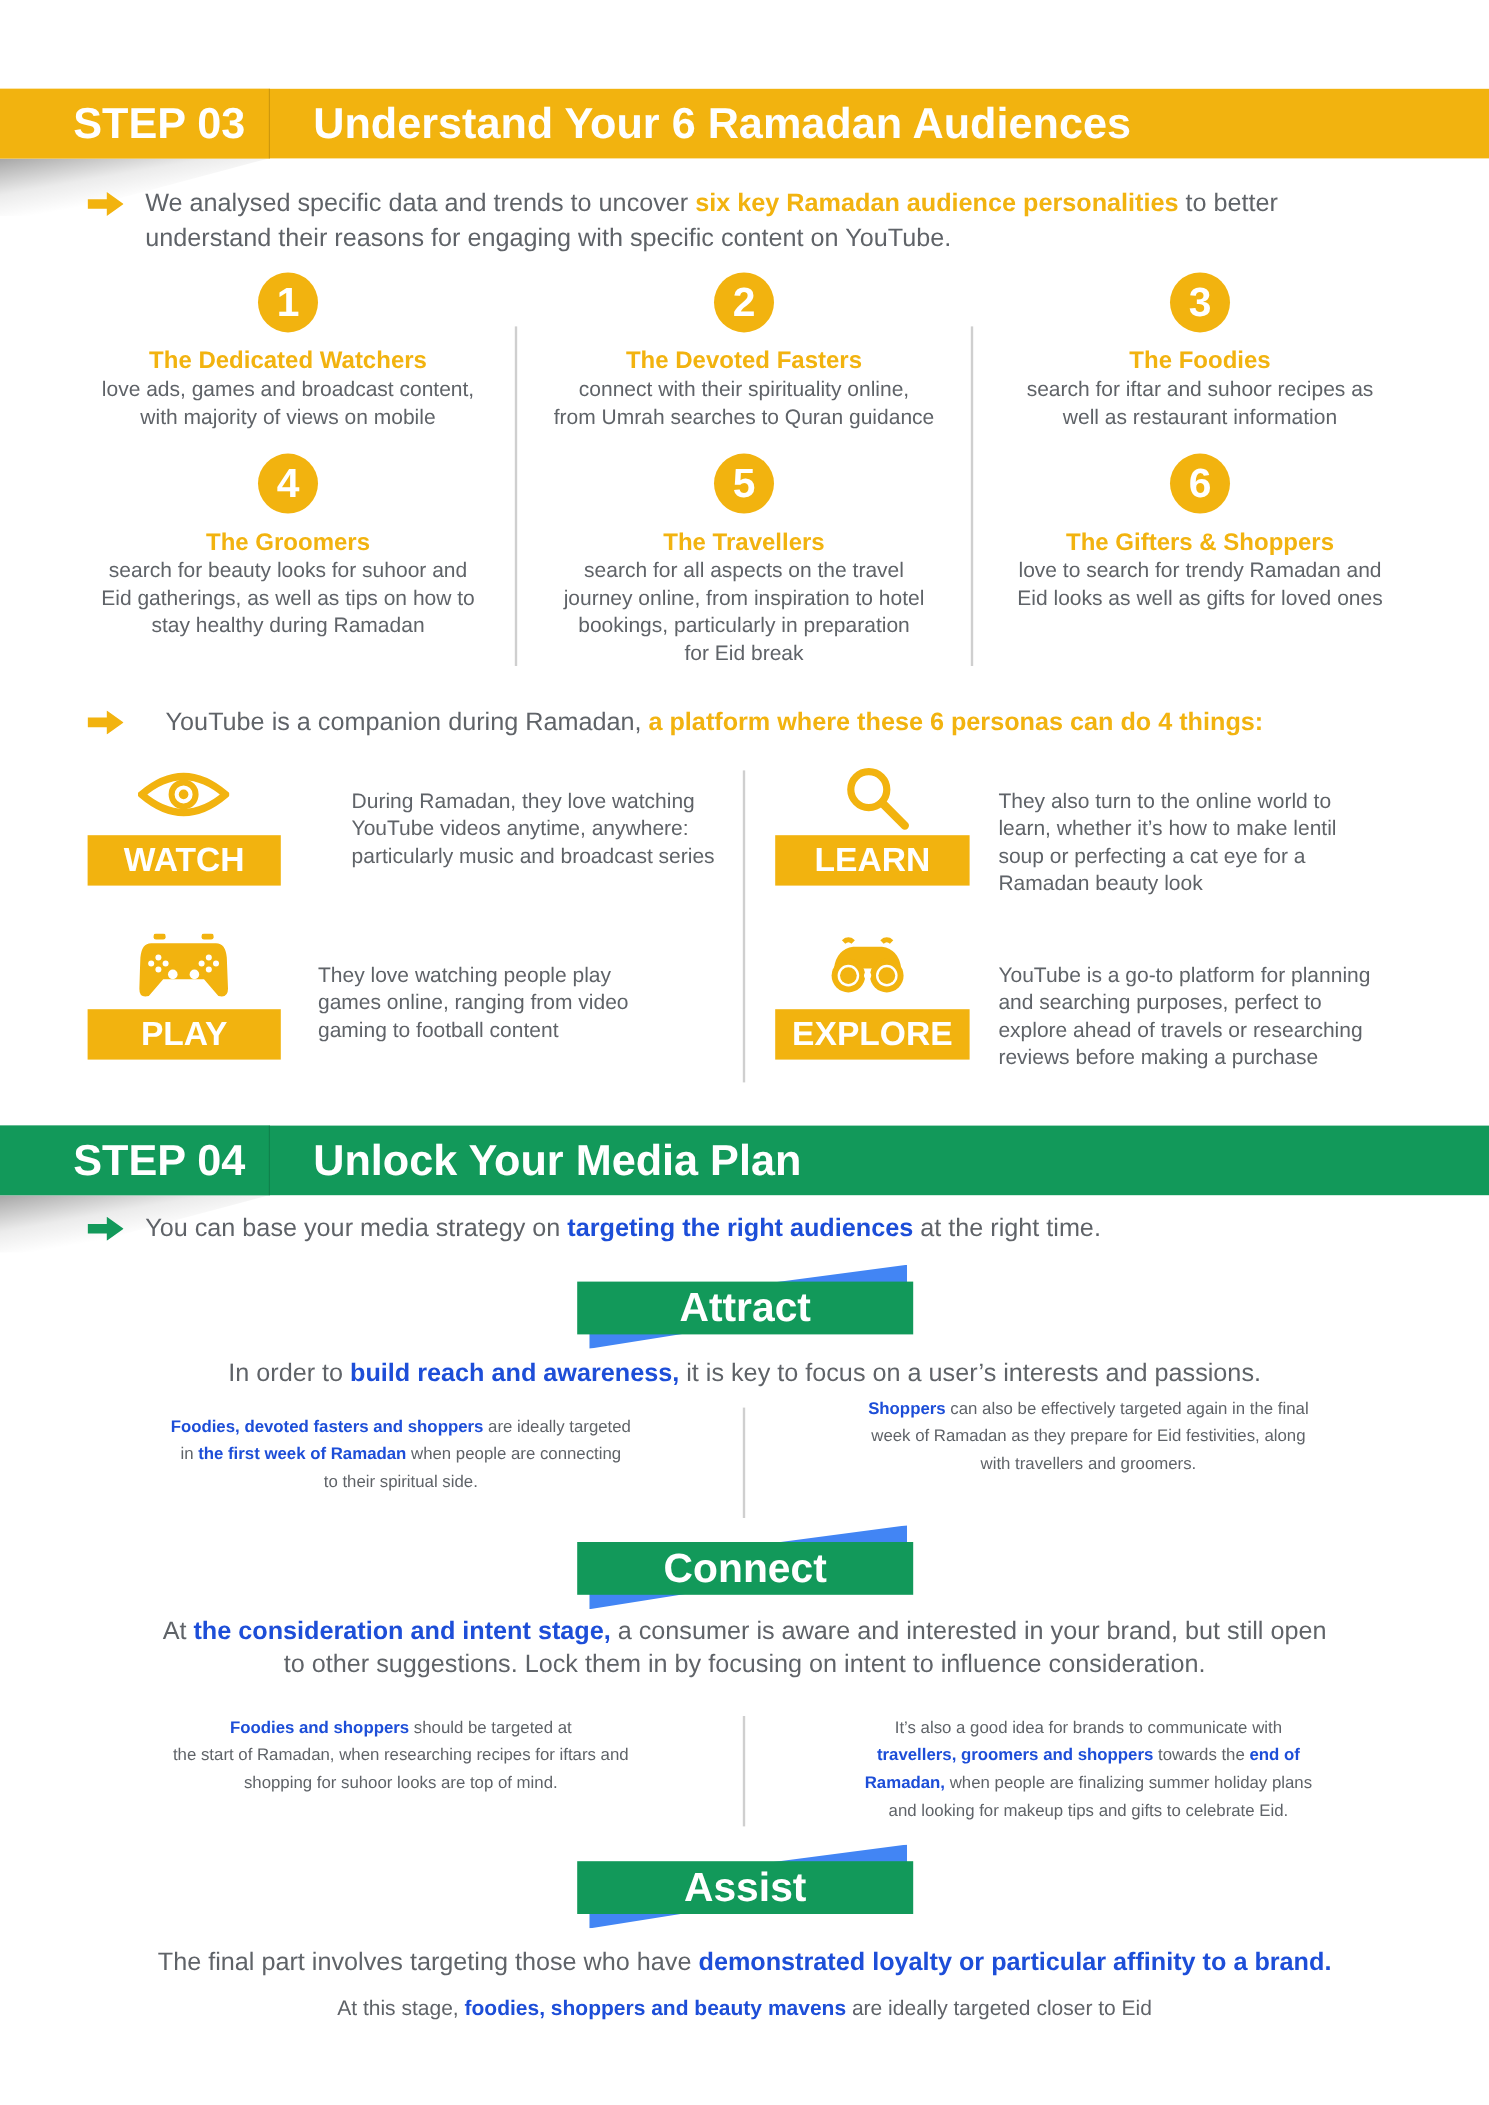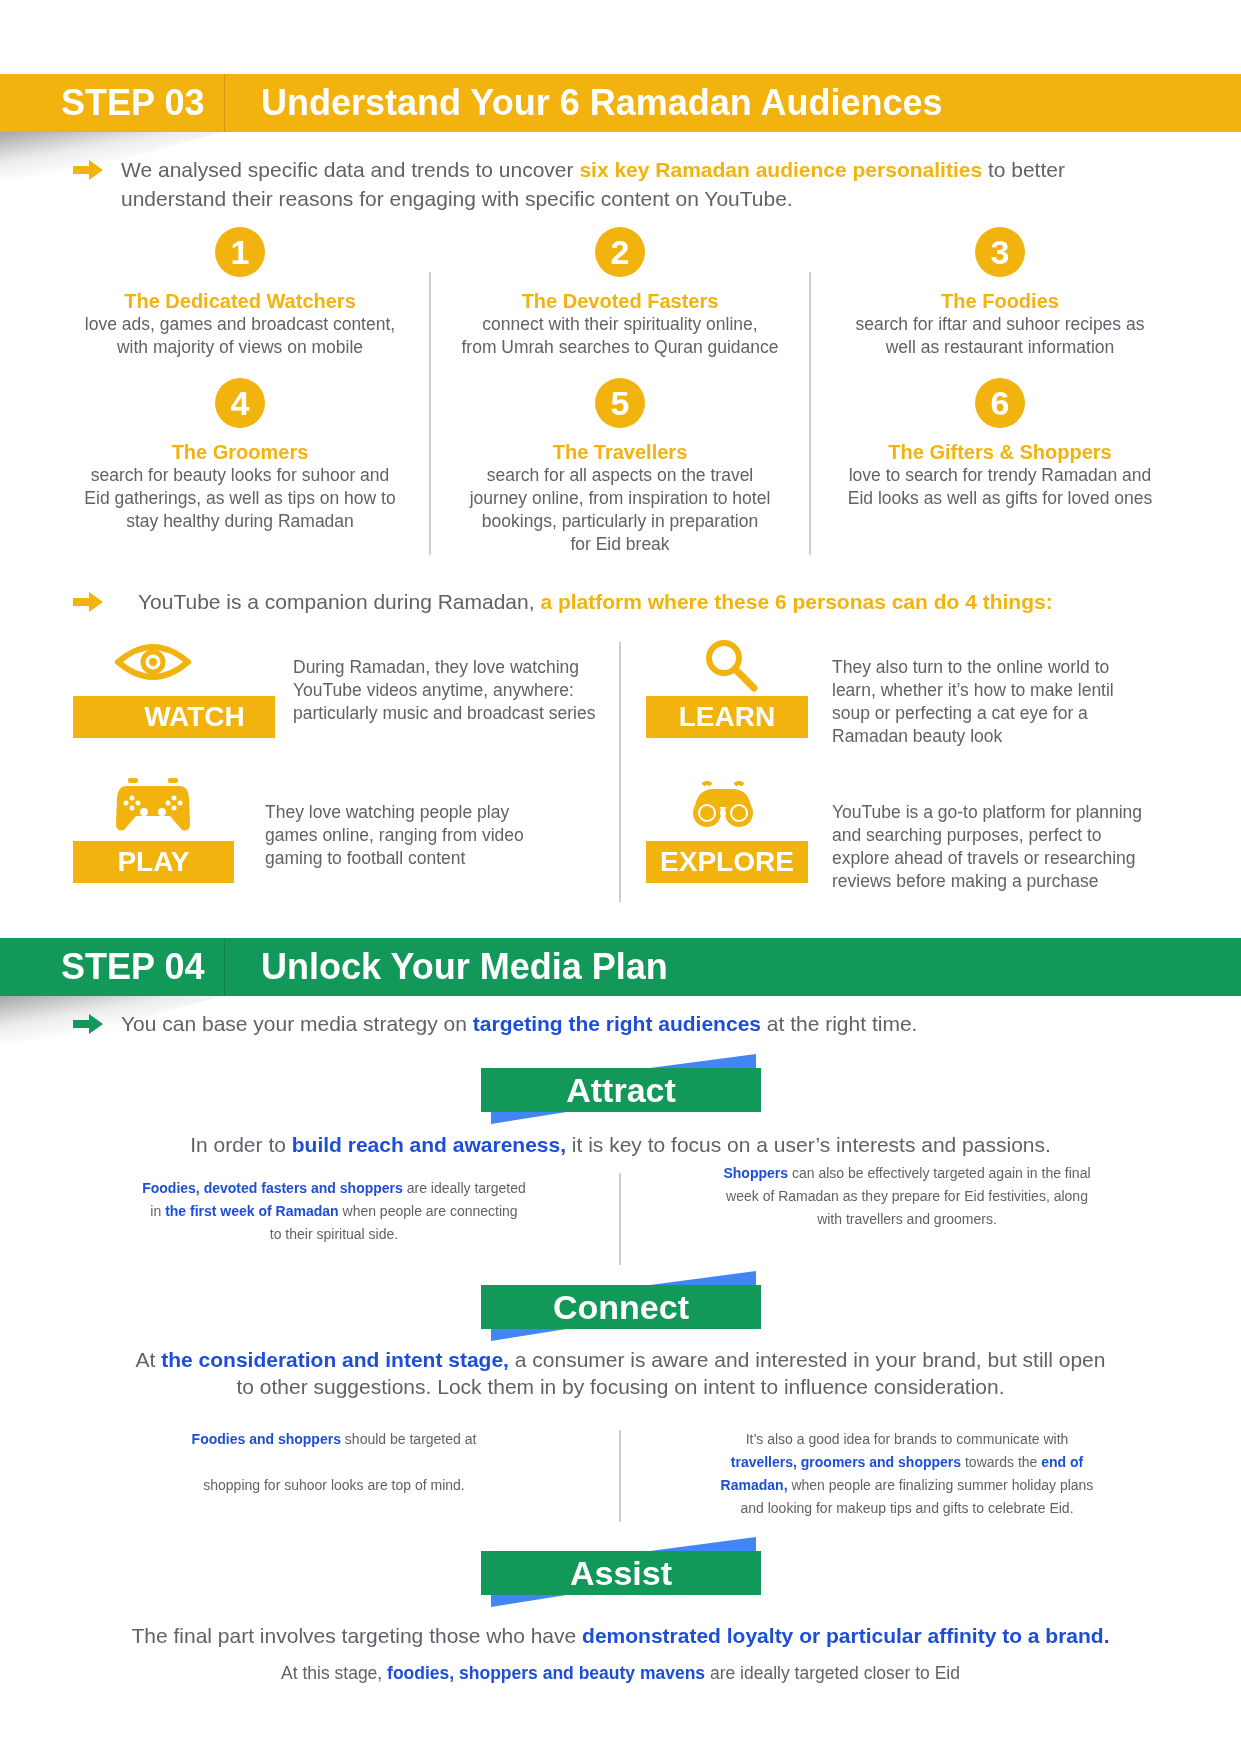--- a/index.html
+++ b/index.html
@@ -111,21 +111,21 @@
   <span>YouTube is a companion during Ramadan, </span><span class="y">a platform where these 6 personas can do 4 things:</span>
 </div>
 
 <div class="vline" style="left:619px; top:642px; height:260px;"></div>
 
 <svg class="act-icon" style="left:115px; top:642px;" width="76" height="40" viewBox="0 0 76 40">
   <path d="M3 20 Q38 -10 73 20 Q38 50 3 20 Z" fill="none" stroke="#f2b30f" stroke-width="6"></path>
   <circle cx="38" cy="20" r="10" fill="none" stroke="#f2b30f" stroke-width="5"></circle>
   <circle cx="38" cy="20" r="4" fill="#f2b30f"></circle>
 </svg>
-<div class="act-label" style="left:73px; top:696px; width:161px;padding-left:41px;">WATCH</div>
+<div class="act-label" style="left:73px; top:696px; width:161px;">WATCH</div>
 <div class="act-desc" style="left:265px; top:656px; width:340px;margin-left:28px;">
   <span>During Ramadan, they love watching</span><br><span>YouTube videos anytime, anywhere:</span><br><span>particularly music and broadcast series</span>
 </div>
 
 <svg class="act-icon" style="left:116px; top:778px;" width="74" height="54" viewBox="0 0 74 54">
   <rect x="12" y="0" width="10" height="5" rx="2" fill="#f2b30f"></rect>
   <rect x="52" y="0" width="10" height="5" rx="2" fill="#f2b30f"></rect>
   <path d="M10 8 H64 Q72 8 73 20 L74 46 Q74 54 66 52 L54 38 H20 L8 52 Q0 54 0 46 L1 20 Q2 8 10 8 Z" fill="#f2b30f"></path>
   <circle cx="16" cy="20" r="2.5" fill="#fff"></circle>
     <circle cx="22" cy="25" r="2.5" fill="#fff"></circle>
@@ -207,21 +207,21 @@
   <div class="blue"></div>
   <div class="green">Connect</div>
 </div>
 <div class="center-text" style="left:0; width:1241px; top:1346px; font-size:21px; line-height:27px;">
   <span>At </span><span class="g">the consideration and intent stage,</span><span> a consumer is aware and interested in your brand, but still open</span><br>
   <span>to other suggestions. Lock them in by focusing on intent to influence consideration.</span>
 </div>
 <div class="vline" style="left:619px; top:1430px; height:92px;"></div>
 <div class="col-text" style="left:60px; width:548px; top:1428px;">
   <span class="g">Foodies and shoppers</span><span> should be targeted at</span><br>
-  <br>
+  <span>the start of Ramadan, when researching recipes for iftars and</span><br>
   <span>shopping for suhoor looks are top of mind.</span>
 </div>
 <div class="col-text" style="left:632px; width:550px; top:1428px;">
   <span>It’s also a good idea for brands to communicate with</span><br>
   <span class="g">travellers, groomers and shoppers</span><span> towards the </span><span class="g">end of</span><br>
   <span class="g">Ramadan,</span><span> when people are finalizing summer holiday plans</span><br>
   <span>and looking for makeup tips and gifts to celebrate Eid.</span>
 </div>
 
 <div class="badge" style="left:481px; top:1537px;">

